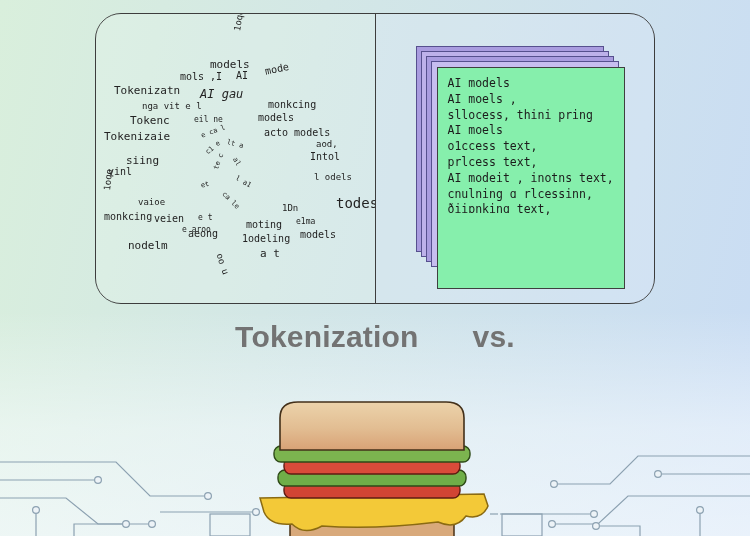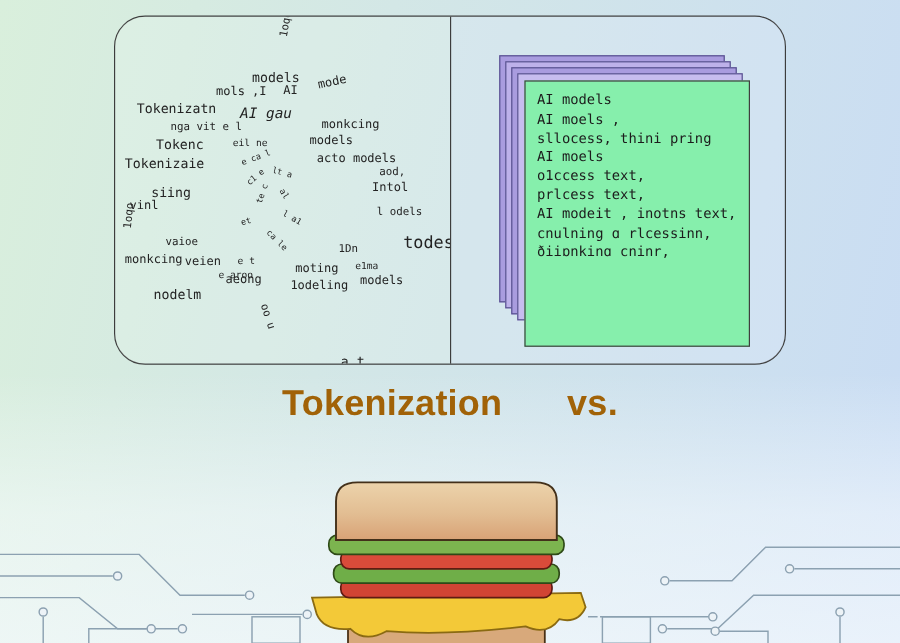--- a/index.html
+++ b/index.html
@@ -28,21 +28,21 @@
   .sheet.s0{left:0;top:0;background:#a99cdf;}
   .sheet.s1{left:5px;top:5px;background:#bdb1ea;}
   .sheet.s2{left:10px;top:10px;background:#a99cdf;}
   .sheet.s3{left:15px;top:15px;background:#c7bdef;}
   .card{position:absolute;left:21px;top:21px;width:188px;height:222px;background:#86efac;
     border:1.2px solid #3f3f3f;box-sizing:border-box;padding:8px 10px;overflow:hidden;}
   .card-line{font-size:11.5px;line-height:15.8px;color:#1c1c1c;white-space:pre;}
 
   .title-row{position:absolute;left:0;top:320px;width:100%;display:flex;justify-content:center;
     align-items:baseline;gap:54px;font-family:"Liberation Sans",sans-serif;font-weight:700;
-    font-size:30px;color:#a16207;letter-spacing:.2px;}
+    font-size:30px;color:#737373;letter-spacing:.2px;}
 </style>
 </head>
 <body>
 
 <div class="stage">
 
   <div class="bottom-fade"></div>
 
   <svg class="circuit" width="750" height="536" viewBox="0 0 750 536">
     <g stroke="#8ca1b1" stroke-width="1.2" fill="none">
@@ -130,21 +130,21 @@
           <span class="cloud-word" style="left: 240px; top: 181px; font-size: 14px; transform: rotate(0deg);">todes</span>
           <span class="cloud-word" style="left: 8px; top: 197px; font-size: 10px; transform: rotate(0deg);">monkcing</span>
           <span class="cloud-word" style="left: 58px; top: 199px; font-size: 10px; transform: rotate(0deg);">veien</span>
           <span class="cloud-word" style="left: 102px; top: 199px; font-size: 8px; transform: rotate(0deg);">e t</span>
           <span class="cloud-word" style="left: 150px; top: 205px; font-size: 10px; transform: rotate(0deg);">moting</span>
           <span class="cloud-word" style="left: 200px; top: 203px; font-size: 8px; transform: rotate(0deg);">e1ma</span>
           <span class="cloud-word" style="left: 32px; top: 225px; font-size: 11px; transform: rotate(0deg);">nodelm</span>
           <span class="cloud-word" style="left: 92px; top: 214px; font-size: 10px; transform: rotate(0deg);">aeong</span>
           <span class="cloud-word" style="left: 146px; top: 219px; font-size: 10px; transform: rotate(0deg);">1odeling</span>
           <span class="cloud-word" style="left: 204px; top: 215px; font-size: 10px; transform: rotate(0deg);">models</span>
-          <span class="cloud-word" style="left: 188px; top: 233px; font-size: 11px; transform: rotate(0deg); margin-top: 48px;">a t</span>
+          <span class="cloud-word" style="left: 164px; top: 233px; font-size: 11px; transform: rotate(0deg);">a t</span>
           <span class="cloud-word" style="left: 128px; top: 238px; font-size: 9px; transform: rotate(72deg);">oo u</span>
           <span class="cloud-word" style="left: 86px; top: 211px; font-size: 8px; transform: rotate(0deg);">e aroo</span>
           <span class="cloud-word" style="left: 104px; top: 118px; font-size: 7px; transform: rotate(-20deg);">e ca l</span>
           <span class="cloud-word" style="left: 132px; top: 124px; font-size: 7px; transform: rotate(15deg);">lt a</span>
           <span class="cloud-word" style="left: 108px; top: 136px; font-size: 7px; transform: rotate(-40deg);">c1 e</span>
           <span class="cloud-word" style="left: 142px; top: 142px; font-size: 7px; transform: rotate(60deg);">al</span>
           <span class="cloud-word" style="left: 116px; top: 154px; font-size: 7px; transform: rotate(-70deg);">te c</span>
           <span class="cloud-word" style="left: 142px; top: 160px; font-size: 7px; transform: rotate(30deg);">l a1</span>
           <span class="cloud-word" style="left: 104px; top: 168px; font-size: 7px; transform: rotate(-15deg);">et</span>
           <span class="cloud-word" style="left: 130px; top: 176px; font-size: 7px; transform: rotate(45deg);">ca le</span>
@@ -160,21 +160,21 @@
         <div class="card">
           <div>
               <div class="card-line">AI models</div>
               <div class="card-line">AI moels ,</div>
               <div class="card-line">sllocess, thini pring</div>
               <div class="card-line">AI moels</div>
               <div class="card-line">o1ccess text,</div>
               <div class="card-line">prlcess text,</div>
               <div class="card-line">AI modeit , inotns text,</div>
               <div class="card-line">cnulning ɑ rlcessinn,</div>
-              <div class="card-line">ðiiɒnkinɑ cninr,</div>
+              <div class="card-line">ðiiɒnkinɑ text,</div>
             </div>
         </div>
       </div>
     </div>
   </div>
 
   <div class="title-row">
     <span>Tokenization</span>
     <span>vs.</span>
   </div>

